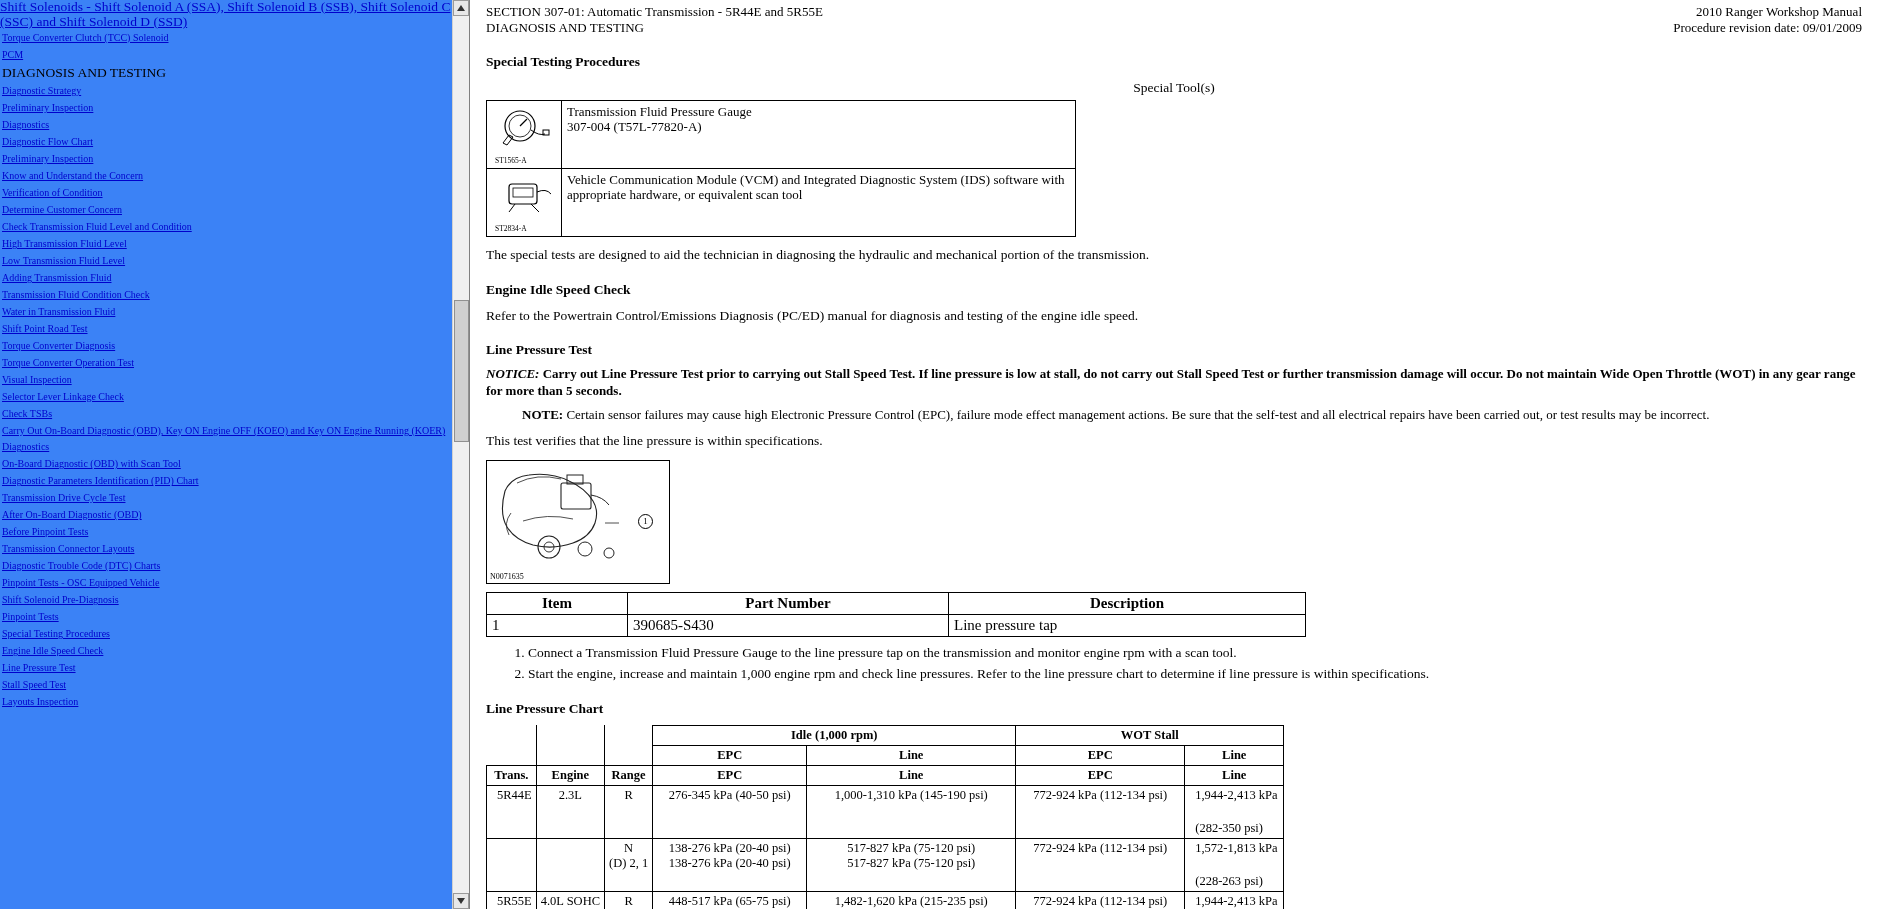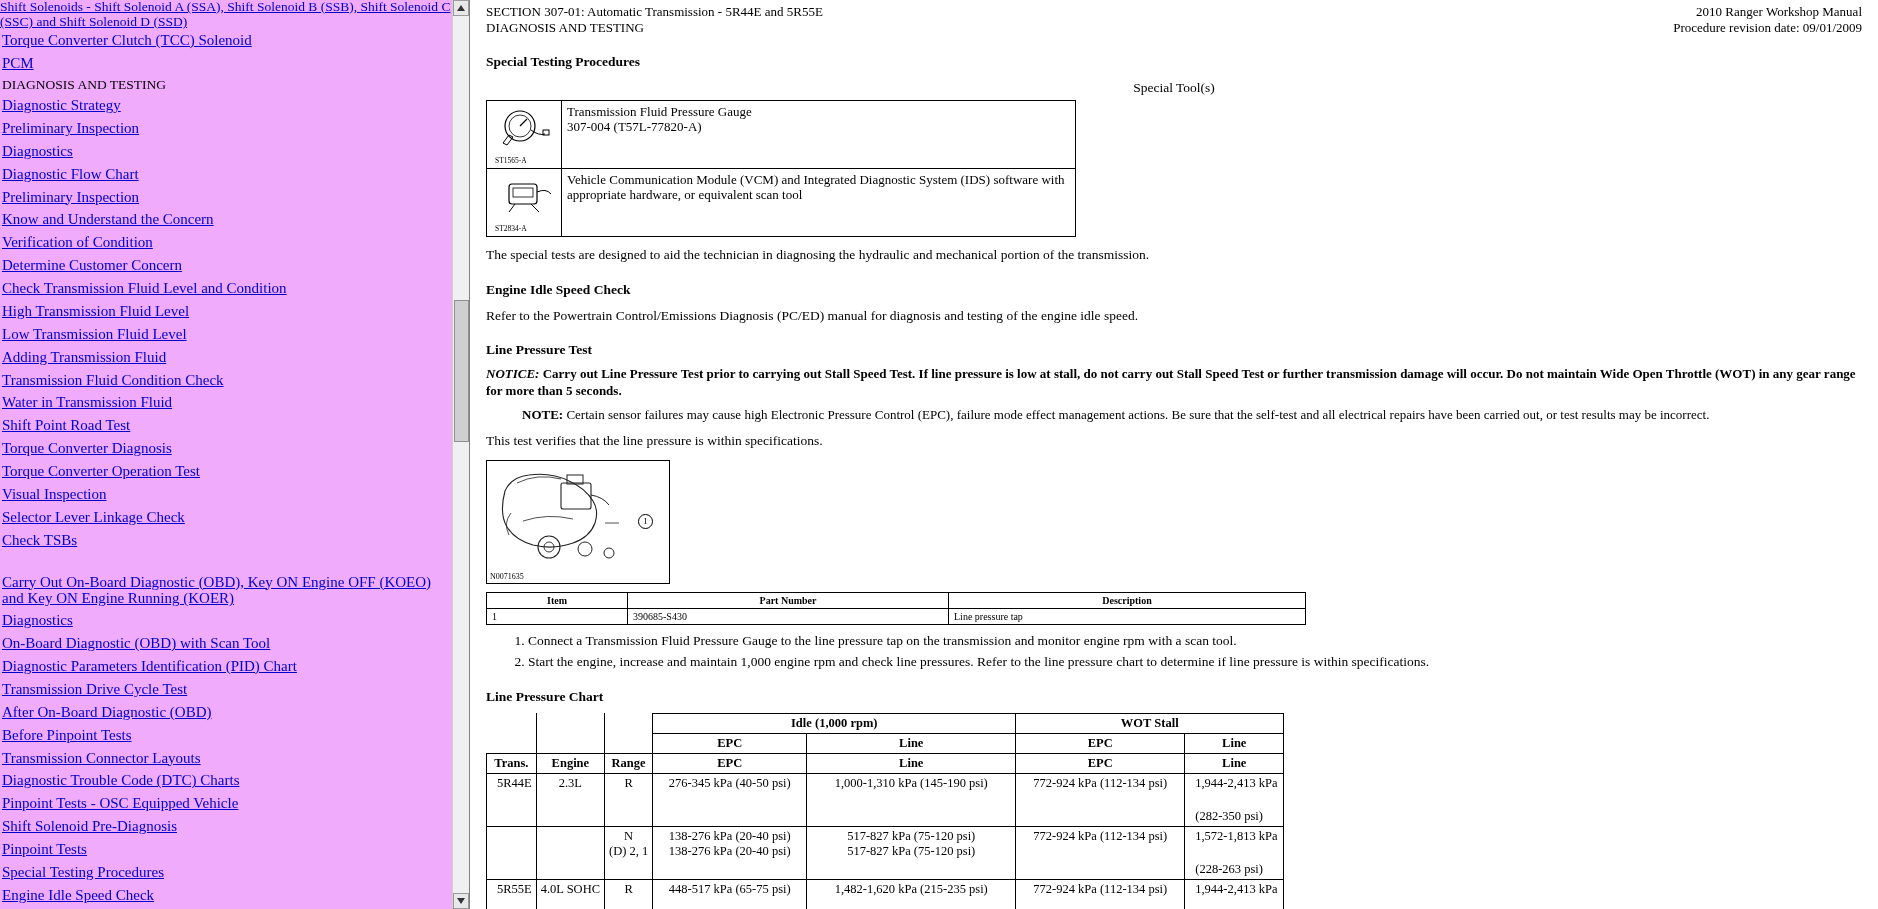--- a/index.html
+++ b/index.html
@@ -22,51 +22,50 @@
     height: 909px;
   }
 
   
   .sidebar {
     width: 452px;
     flex: 0 0 452px;
     height: 909px;
     overflow: hidden;
     position: relative;
-    background: #f0abfc;
+    background: #3b82f6;
     padding: 0;
   }
   .toc {
     padding: 0 0 0 2px;
     margin: 0;
     list-style: none;
   }
   .toc li {
     padding: 0;
     margin: 0;
     line-height: 1.0;
   }
   .toc a {
     color: #0000cc;
     text-decoration: underline;
-    font-size: 15px;
+    font-size: 10px;
     font-family: "Liberation Serif", serif;
     display: inline-block;
     padding: 2.6px 0 2.6px 0;
     line-height: 1.18;
   }
   .toc li.plain {
     color: #000;
     font-size: 13.5px;
     padding: 3px 0 3px 0;
     font-family: "Liberation Serif", serif;
   }
   .toc a.wrap2 {
     line-height: 1.12;
-    margin-top: 19px;
   }
   .toc-first {
     color: #0000cc;
     text-decoration: underline;
     font-size: 13.5px;
     display: block;
     line-height: 1.12;
     padding-top: 0;
     margin-top: -1px;
   }
@@ -220,21 +219,21 @@
     line-height: 12px;
     text-align: center;
     background: #fff;
   }
 
   
   table.item-table {
     border-collapse: collapse;
     width: 820px;
     margin-top: 8px;
-    font-size: 10px;
+    font-size: 15px;
   }
   table.item-table th, table.item-table td {
     border: 1px solid #000;
     padding: 2px 5px;
   }
   table.item-table th {
     text-align: center;
     font-weight: bold;
   }
   table.item-table td.c1 { width: 130px; }

